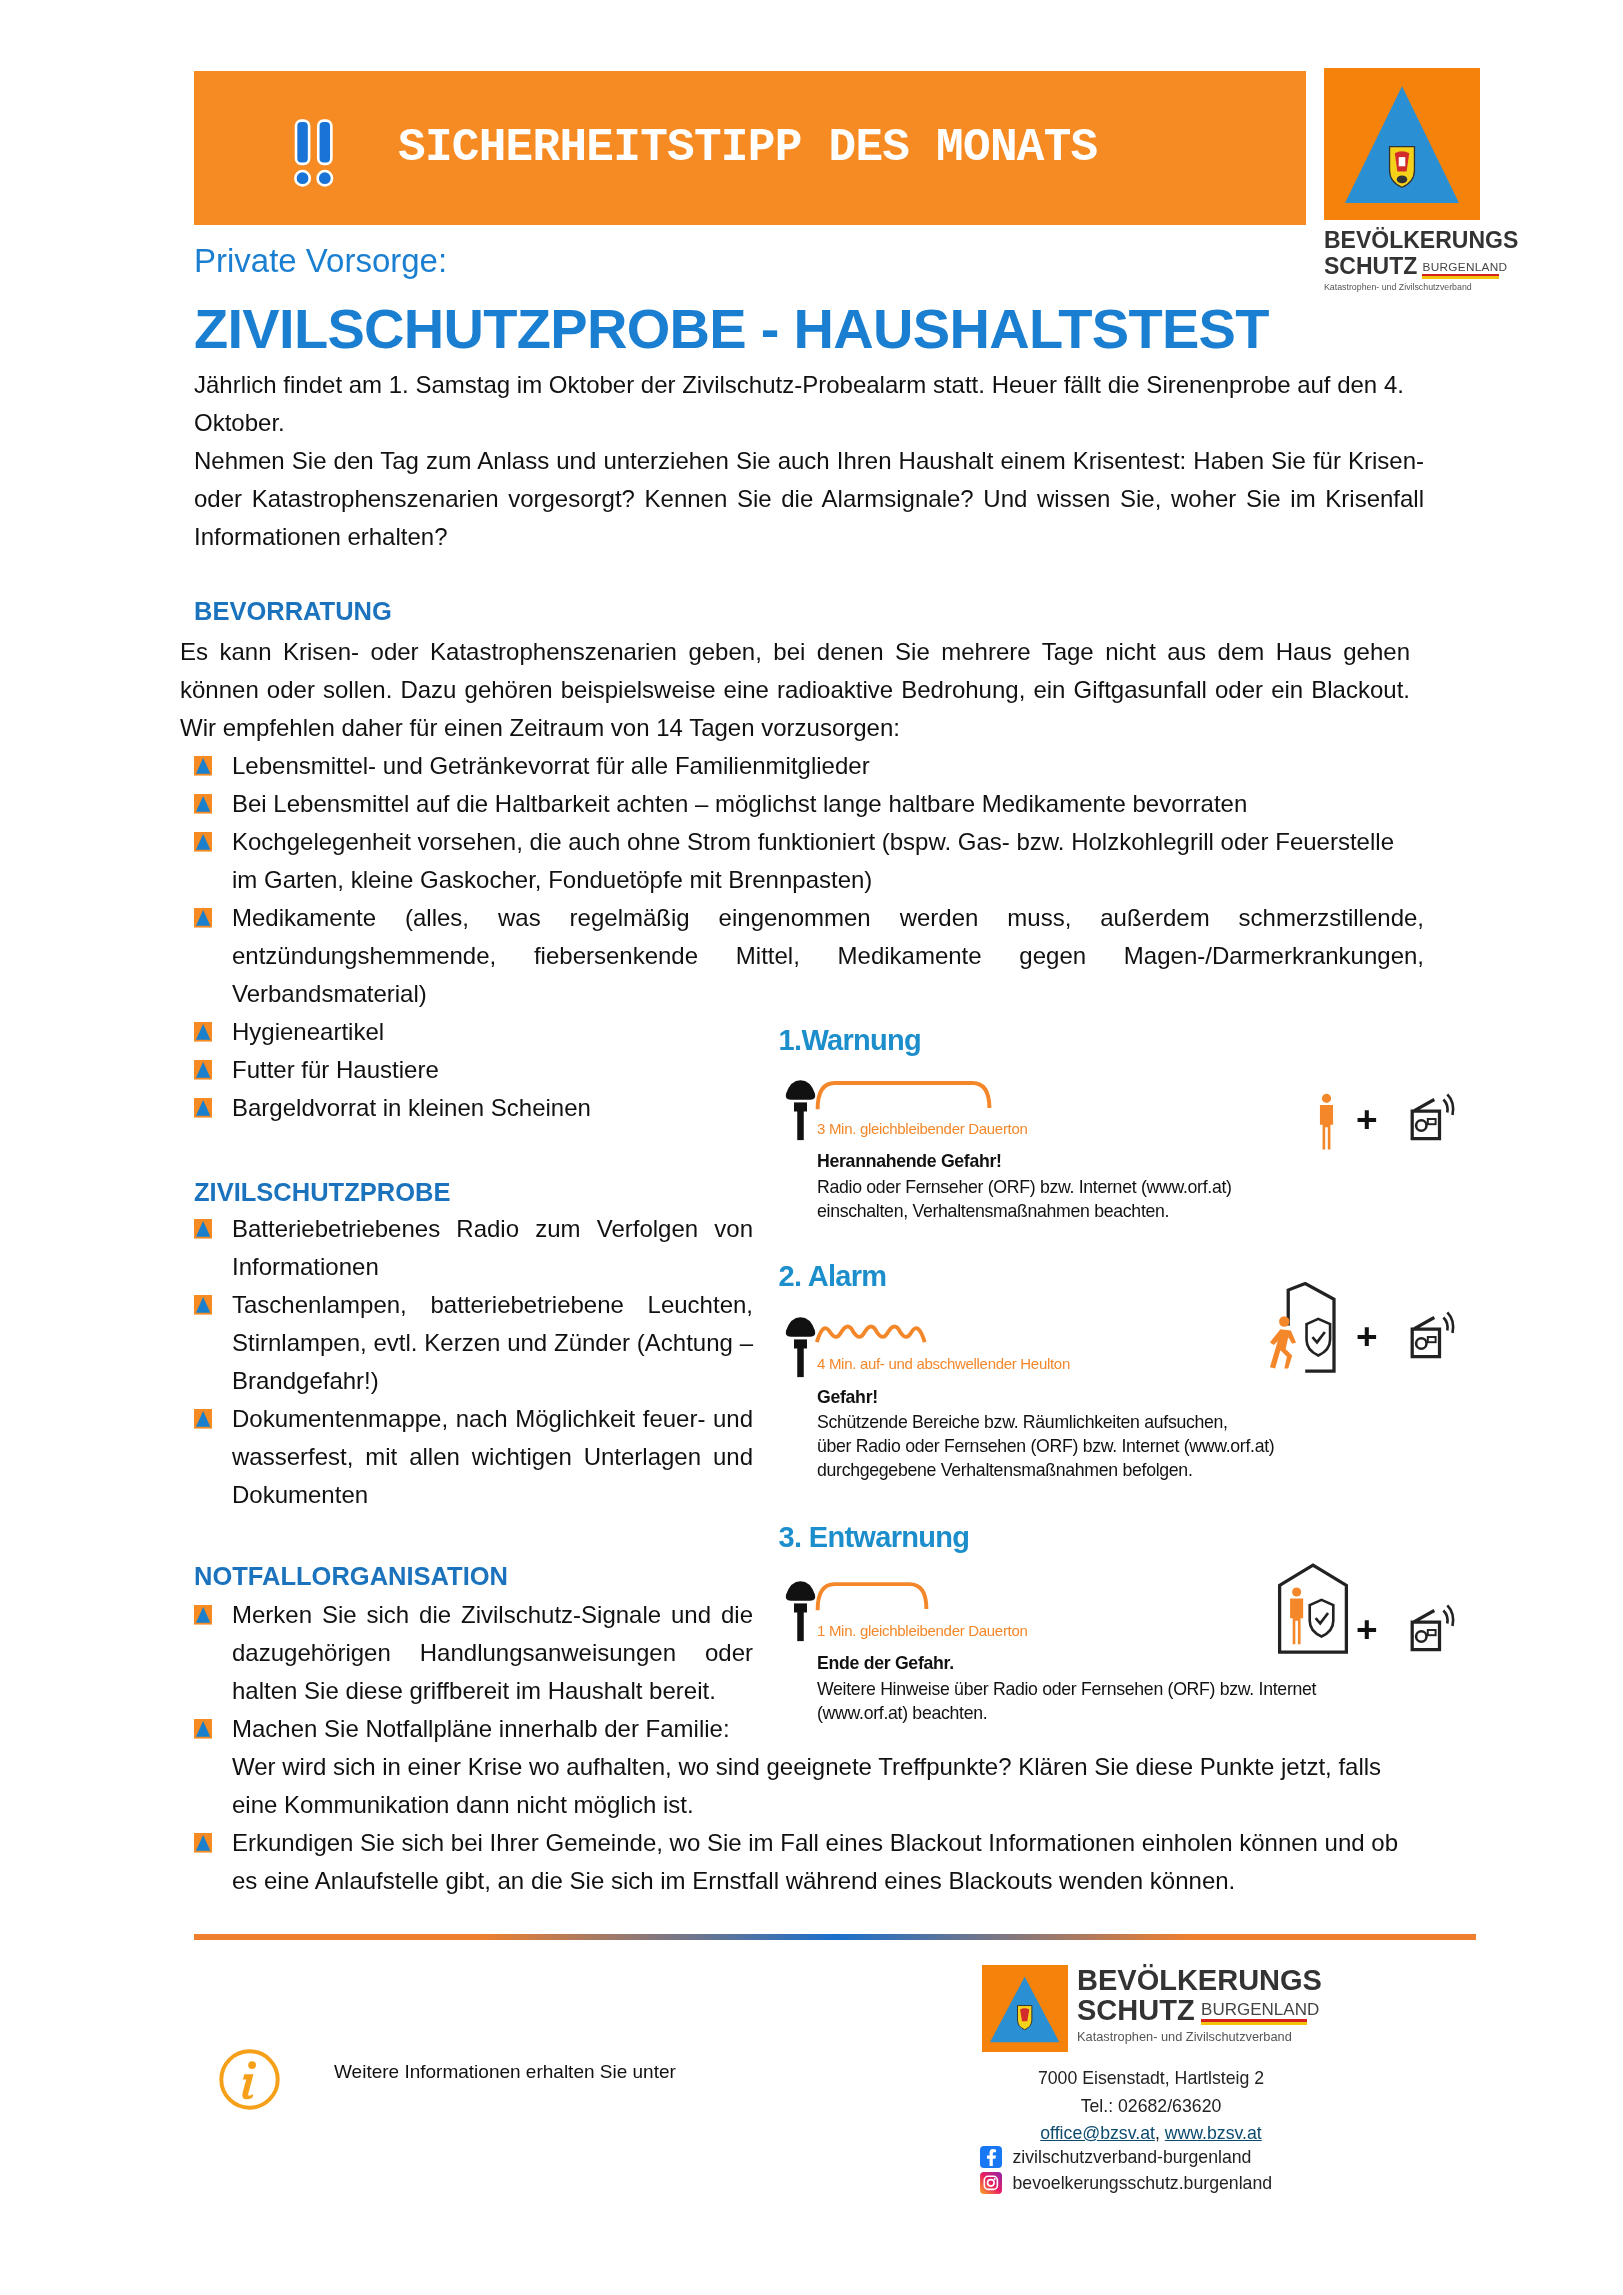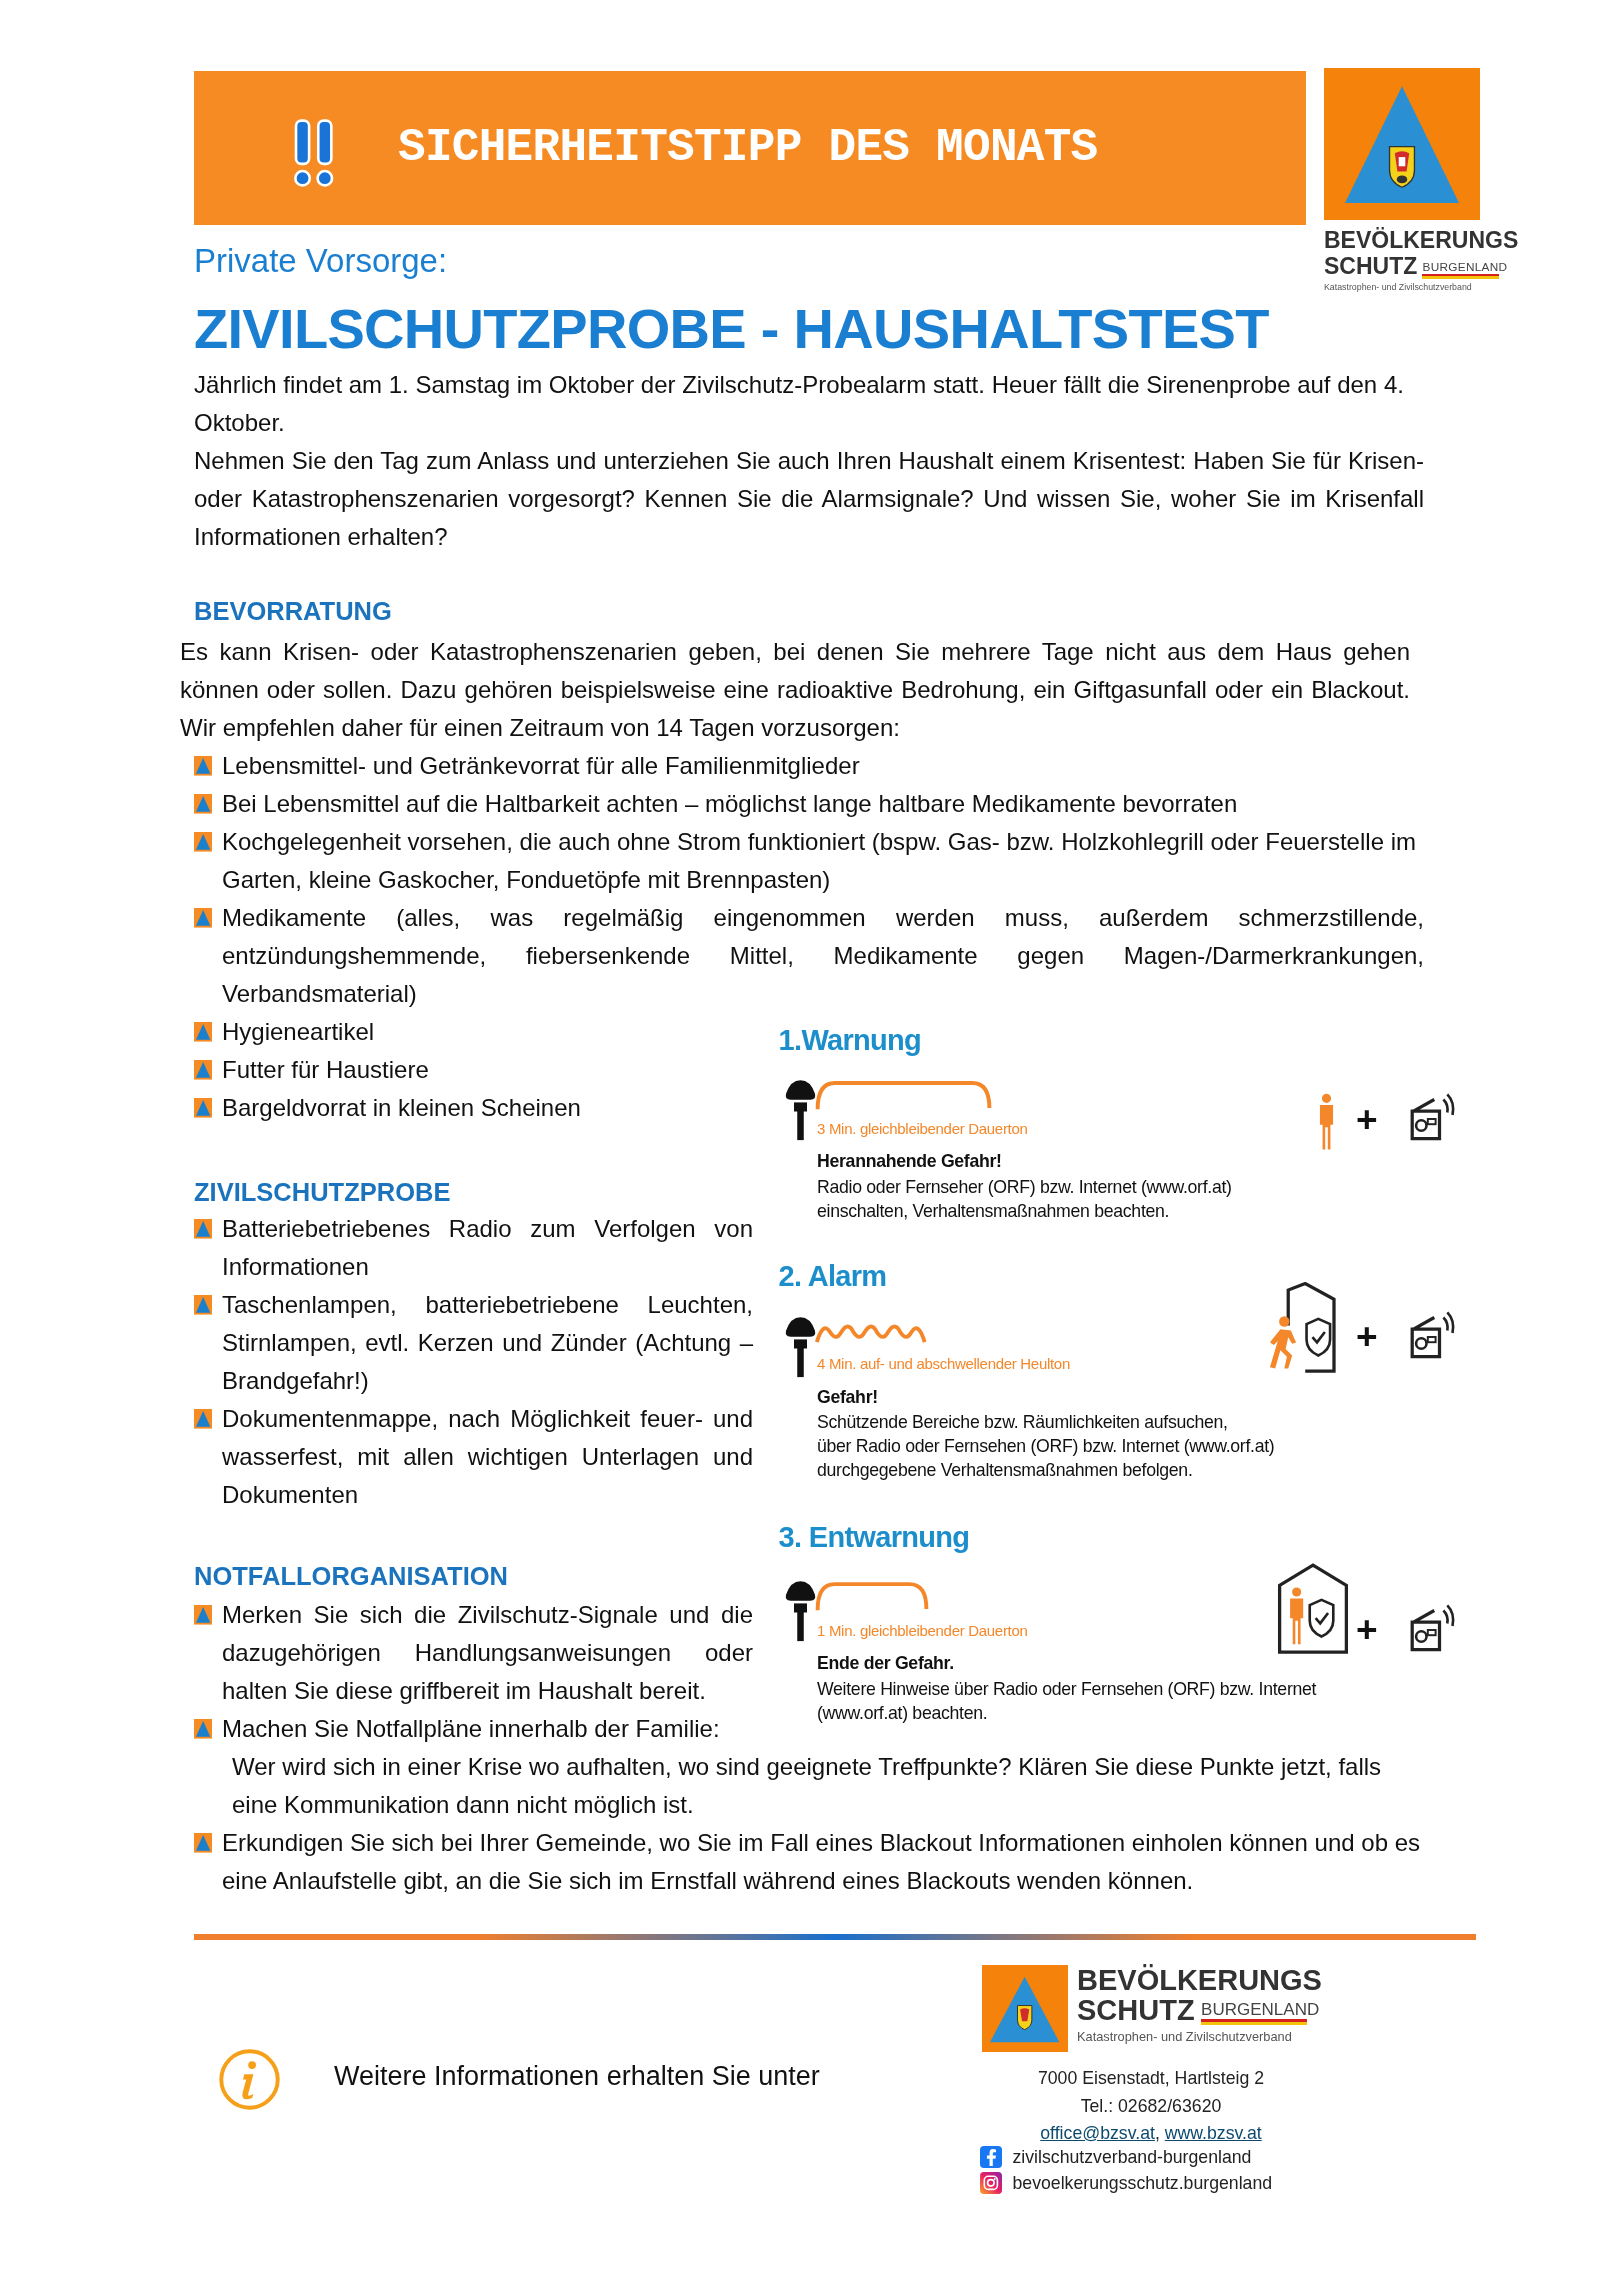--- a/index.html
+++ b/index.html
@@ -27,34 +27,34 @@
 
   .subtitle { left: 194px; top: 242px; font-size: 33px; color: #1b7fd1; }
   .main-title { left: 194px; top: 296px; font-size: 56px; font-weight: bold; color: #1b7fd1; letter-spacing: -0.7px; white-space: nowrap; }
 
   .text { font-size: 24px; line-height: 38px; color: #111; }
   .justify { text-align: justify; }
   .intro { left: 194px; top: 366px; width: 1230px; }
   .section-h { font-size: 25.5px; font-weight: bold; color: #1b73bd; }
 
   ul.bullets { list-style: none; margin: 0; padding: 0; }
-  ul.bullets li { position: relative; padding-left: 28px; }
+  ul.bullets li { position: relative; padding-left: 38px; }
   ul.bullets li .bicon { position: absolute; left: 0; top: 9.2px; width: 18.3px; height: 19.6px; }
 
   
   .signal-title { font-size: 29px; font-weight: bold; color: #1c8ecb; font-family: "Liberation Sans", sans-serif; letter-spacing: -0.7px; }
   .sig-sub { font-size: 15px; color: #f4872a; letter-spacing: -0.3px; }
   .sig-bold { font-size: 17.7px; font-weight: bold; color: #111; letter-spacing: -0.3px; }
   .sig-desc { font-size: 17.7px; color: #111; line-height: 24px; letter-spacing: -0.3px; }
 
   .divider { left: 194px; top: 1934px; width: 1282px; height: 5.9px;
              background: linear-gradient(90deg, #f07f2d 0%, #f07f2d 22%, #1a6fcc 50%, #f07f2d 78%, #f07f2d 100%); }
 
   .info-icon { left: 218px; top: 2048px; width: 63px; height: 63px; }
-  .info-text { left: 334px; top: 2061px; font-size: 27px; color: #111; }
+  .info-text { left: 334px; top: 2061px; font-size: 19px; color: #111; }
 
   .logo-bottom { left: 982px; top: 1965px; width: 340px; height: 88px; }
   .lb-sq { position: absolute; left: 0; top: 0; width: 86px; height: 87px; background: #f5820a; }
   .lb-words { position: absolute; left: 95px; top: 0; }
   .lb-1 { font-size: 29px; font-weight: bold; color: #333; line-height: 30px; white-space: nowrap; }
   .lb-2row { display: flex; align-items: flex-end; gap: 6.5px; }
   .lb-2 { font-size: 29px; font-weight: bold; color: #333; line-height: 30px; }
   .lb-bl { display: flex; flex-direction: column; width: 106px; }
   .lb-bl span { font-size: 17px; color: #444; line-height: 18.3px; }
   .lb-bl .stripe { height: 5.9px; background: linear-gradient(#d62020 50%, #f3c20b 50%); }

